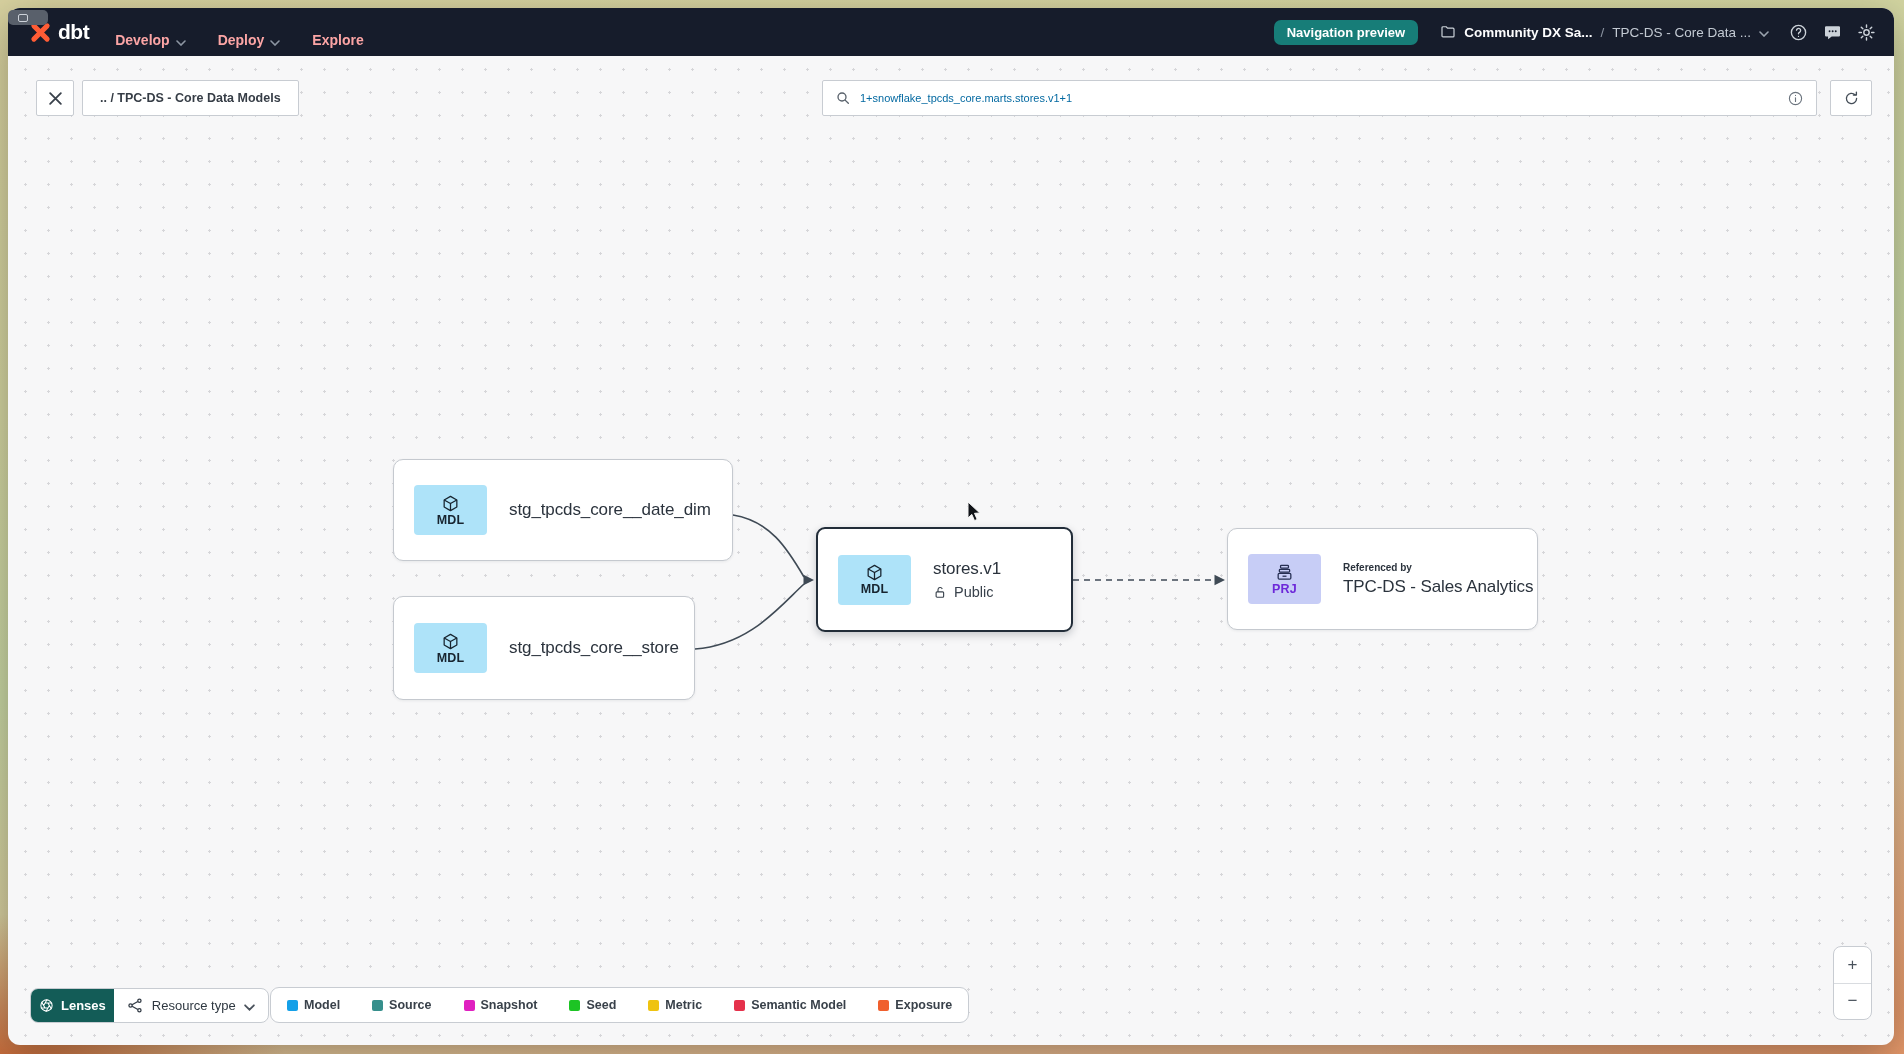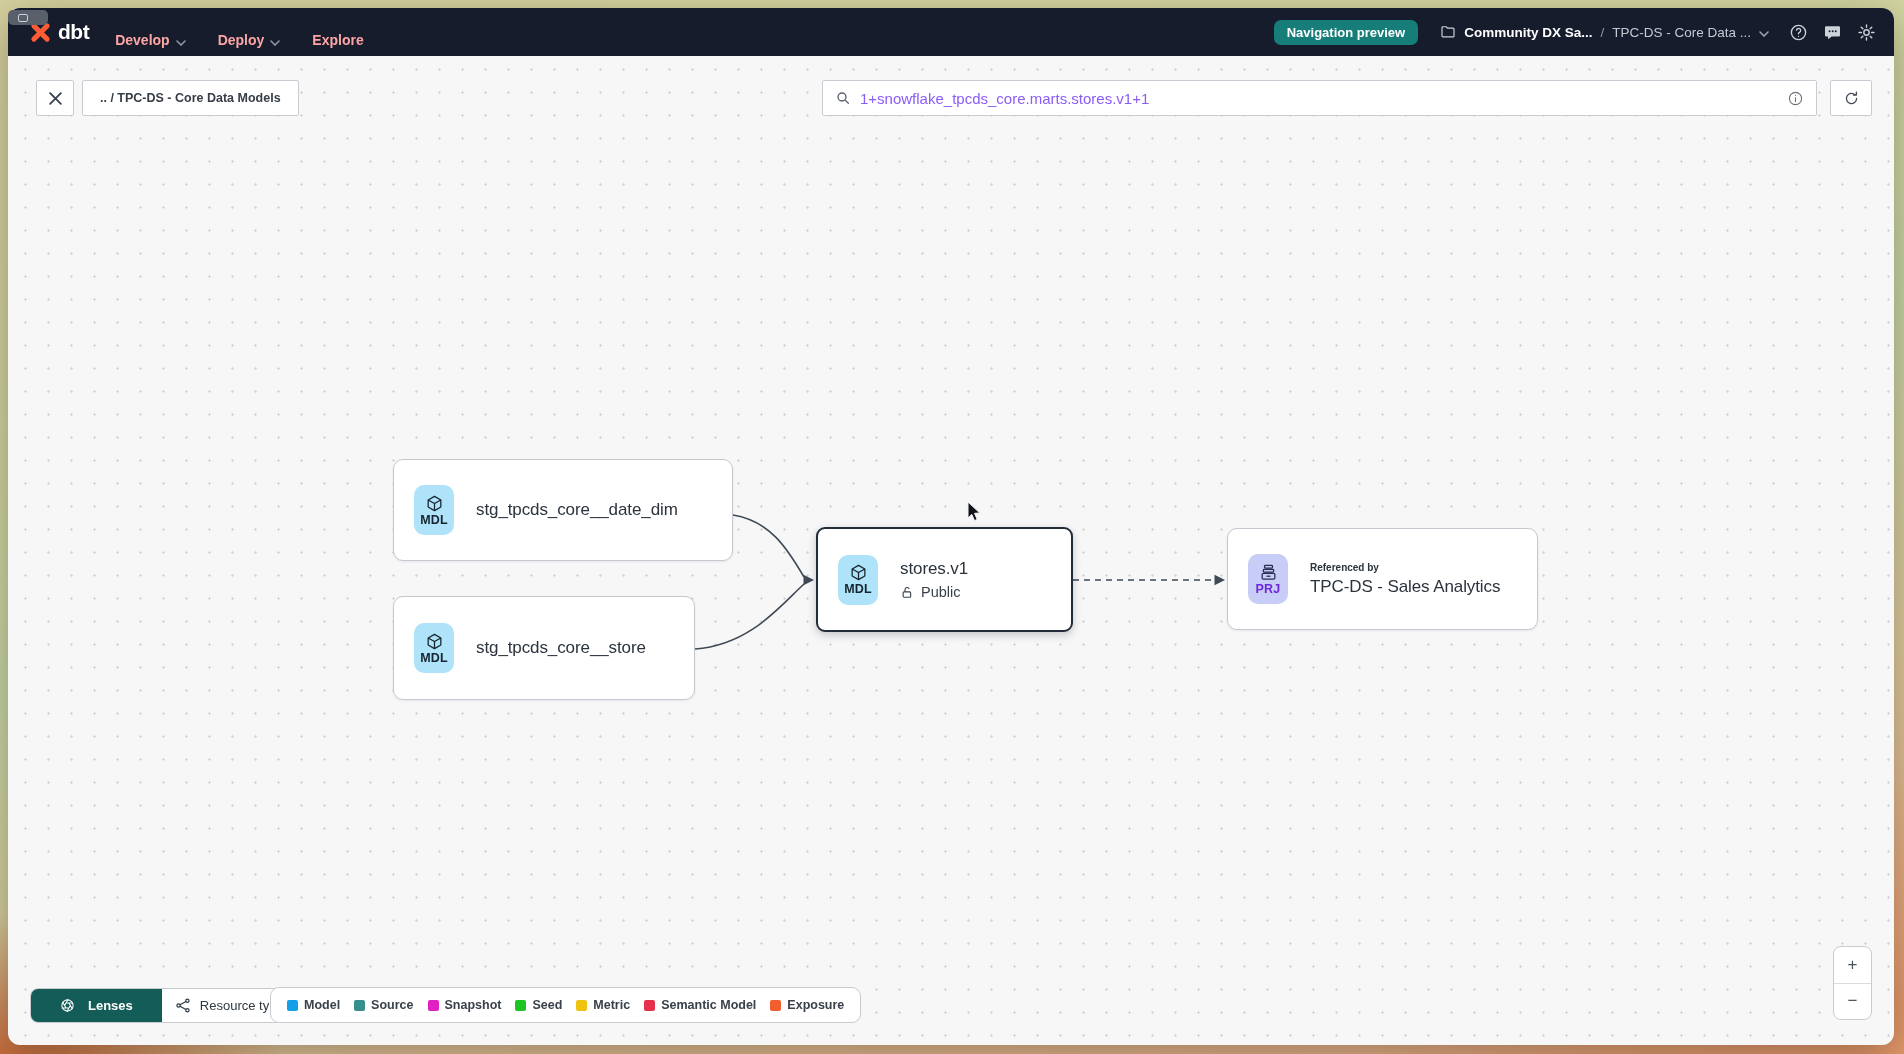--- a/index.html
+++ b/index.html
@@ -48,63 +48,63 @@
     background-image:radial-gradient(circle, #d6d6d9 1.2px, transparent 1.3px);
     background-size:23px 23px; background-position:6px 2px;
   }
 
   
   .tool{ position:absolute; background:#fff; border:1px solid #c8ccd2; border-radius:2px; }
   .close-btn{ left:28px; top:24px; width:38px; height:36px; display:flex; align-items:center; justify-content:center; cursor:pointer; }
   .path-chip{ left:74px; top:24px; height:36px; display:flex; align-items:center; padding:0 17px;
               font-size:12.5px; font-weight:700; color:#363d46; cursor:pointer; white-space:nowrap; }
   .search-box{ left:814px; top:24px; width:995px; height:36px; display:flex; align-items:center; gap:9px; padding:0 12px; cursor:text; }
-  .search-value{ font-size:15px; color:#8b5cf6; flex:1; white-space:nowrap; overflow:hidden; }
+  .search-value{ font-size:11px; color:#0369a1; flex:1; white-space:nowrap; overflow:hidden; }
   .refresh-btn{ left:1822px; top:24px; width:42px; height:36px; display:flex; align-items:center; justify-content:center; cursor:pointer; }
 
   
   .edges{ position:absolute; left:0; top:0; width:1886px; height:989px; pointer-events:none; }
 
   
   .node{
     position:absolute; background:#fff; border:1.5px solid #c5c9cf; border-radius:10px;
     display:flex; align-items:center; gap:22px; padding-left:20px; cursor:pointer;
     box-shadow:0 1px 3px rgba(20,30,45,.07);
   }
   .node.selected{ border:2px solid #222d39; border-radius:9px; box-shadow:0 3px 8px rgba(15,25,38,.22); }
   .badge{
-    width:40px; height:50px; border-radius:10px; flex:0 0 auto;
+    width:73px; height:50px; border-radius:4px; flex:0 0 auto;
     display:flex; flex-direction:column; align-items:center; justify-content:center; gap:0px;
   }
   .badge-label{ font-size:12.5px; font-weight:700; color:#17242f; letter-spacing:.2px; }
   .badge.prj .badge-label{ color:#6d28d9; }
   .node-label{ font-size:17px; font-weight:500; color:#2b333d; letter-spacing:-.1px; white-space:nowrap; }
   .node-text-col{ display:flex; flex-direction:column; gap:5px; }
   .access-row{ display:flex; align-items:center; gap:6px; }
   .access-label{ font-size:14.5px; color:#39424c; }
   .node-sublabel{ font-size:10px; font-weight:700; color:#2b333d; }
 
   
   .cursor{ position:absolute; left:959px; top:445px; pointer-events:none; }
 
   
   .footer-group{
     position:absolute; left:22px; top:932px; height:35px; display:flex;
     border:1px solid #c8ccd2; border-radius:8px; background:#fff; overflow:hidden;
   }
   .lenses-btn{
-    background:#135c57; color:#fff; display:flex; align-items:center; gap:13px;
-    padding:0 29px; font-size:13px; font-weight:700; cursor:pointer;
+    background:#135c57; color:#fff; display:flex; align-items:center; gap:7px;
+    padding:0 8px; font-size:13px; font-weight:700; cursor:pointer;
   }
   .resource-btn{ display:flex; align-items:center; gap:8px; padding:0 13px; cursor:pointer; }
   .resource-label{ font-size:13px; font-weight:500; color:#2f3841; white-space:nowrap; }
   .legend-box{
     position:absolute; left:262px; top:931px; height:36px; background:#fff;
     border:1px solid #c8ccd2; border-radius:9px; display:flex; align-items:center;
-    gap:14px; padding:0 16px;
+    gap:32px; padding:0 16px;
   }
   .legend-item{ display:flex; align-items:center; gap:6px; }
   .swatch{ width:11px; height:11px; border-radius:2px; }
   .legend-label{ font-size:12.5px; font-weight:700; color:#39414a; white-space:nowrap; }
 
   .zoom-ctrl{
     position:absolute; left:1825px; top:890px; width:39px; height:74px; background:#fff;
     border:1px solid #c8ccd2; border-radius:8px; display:flex; flex-direction:column; overflow:hidden;
   }
   .zoom-cell{ flex:1; display:flex; align-items:center; justify-content:center;

